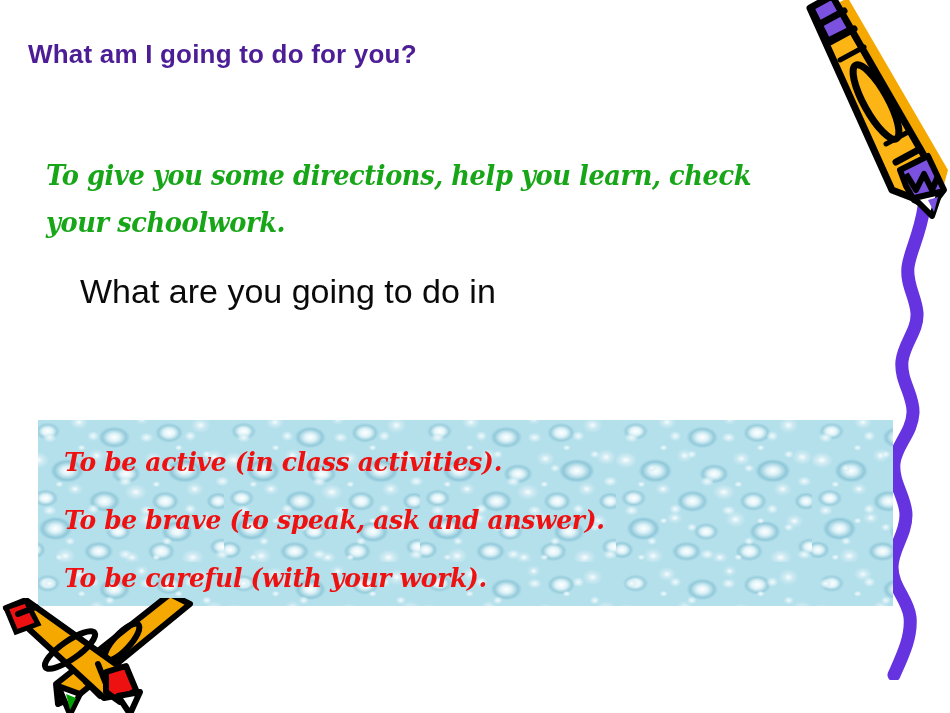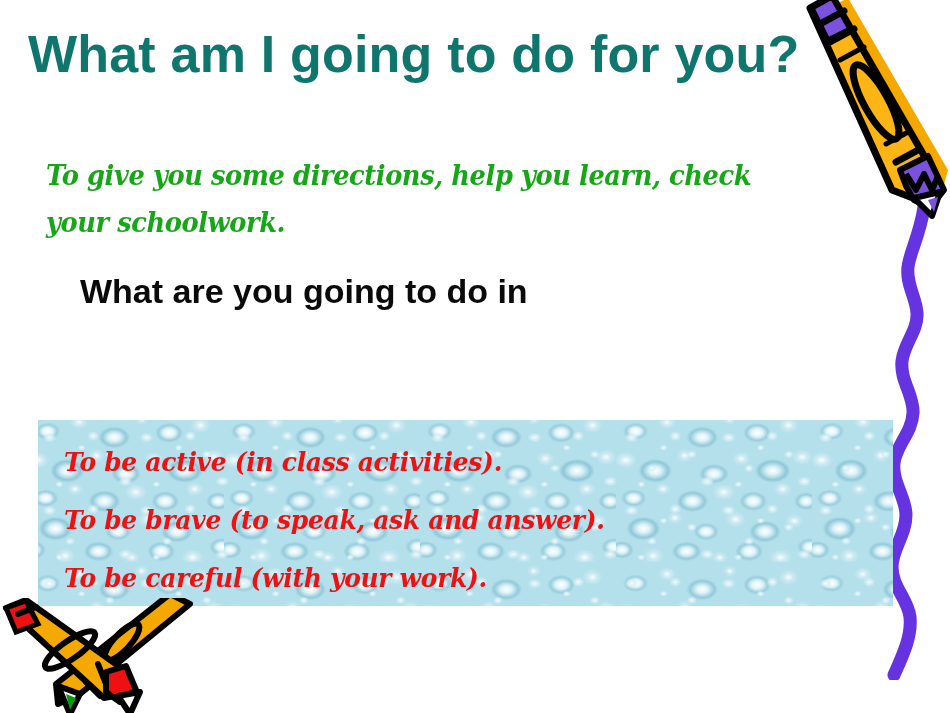--- a/index.html
+++ b/index.html
@@ -20,37 +20,37 @@
     inset: 0;
     background: #ffffff;
   }
 
   
   .title {
     position: absolute;
     left: 28px;
     top: 31px;
     width: 800px;
-    color: #0f766e;
+    color: #4c1d95;
     font-family: "Liberation Sans", sans-serif;
     font-weight: bold;
-    font-size: 52px;
+    font-size: 26px;
     line-height: 46px;
     letter-spacing: 0.2px;
     white-space: nowrap;
   }
 
   .subtitle {
     position: absolute;
     left: 80px;
     top: 272px;
     width: 660px;
     color: #0a0a0a;
     font-family: "Liberation Sans", sans-serif;
-    font-weight: bold;
+    font-weight: normal;
     font-size: 34px;
     line-height: 38px;
   }
 
   
   .green-block {
     position: absolute;
     left: 46px;
     top: 152px;
     width: 760px;

